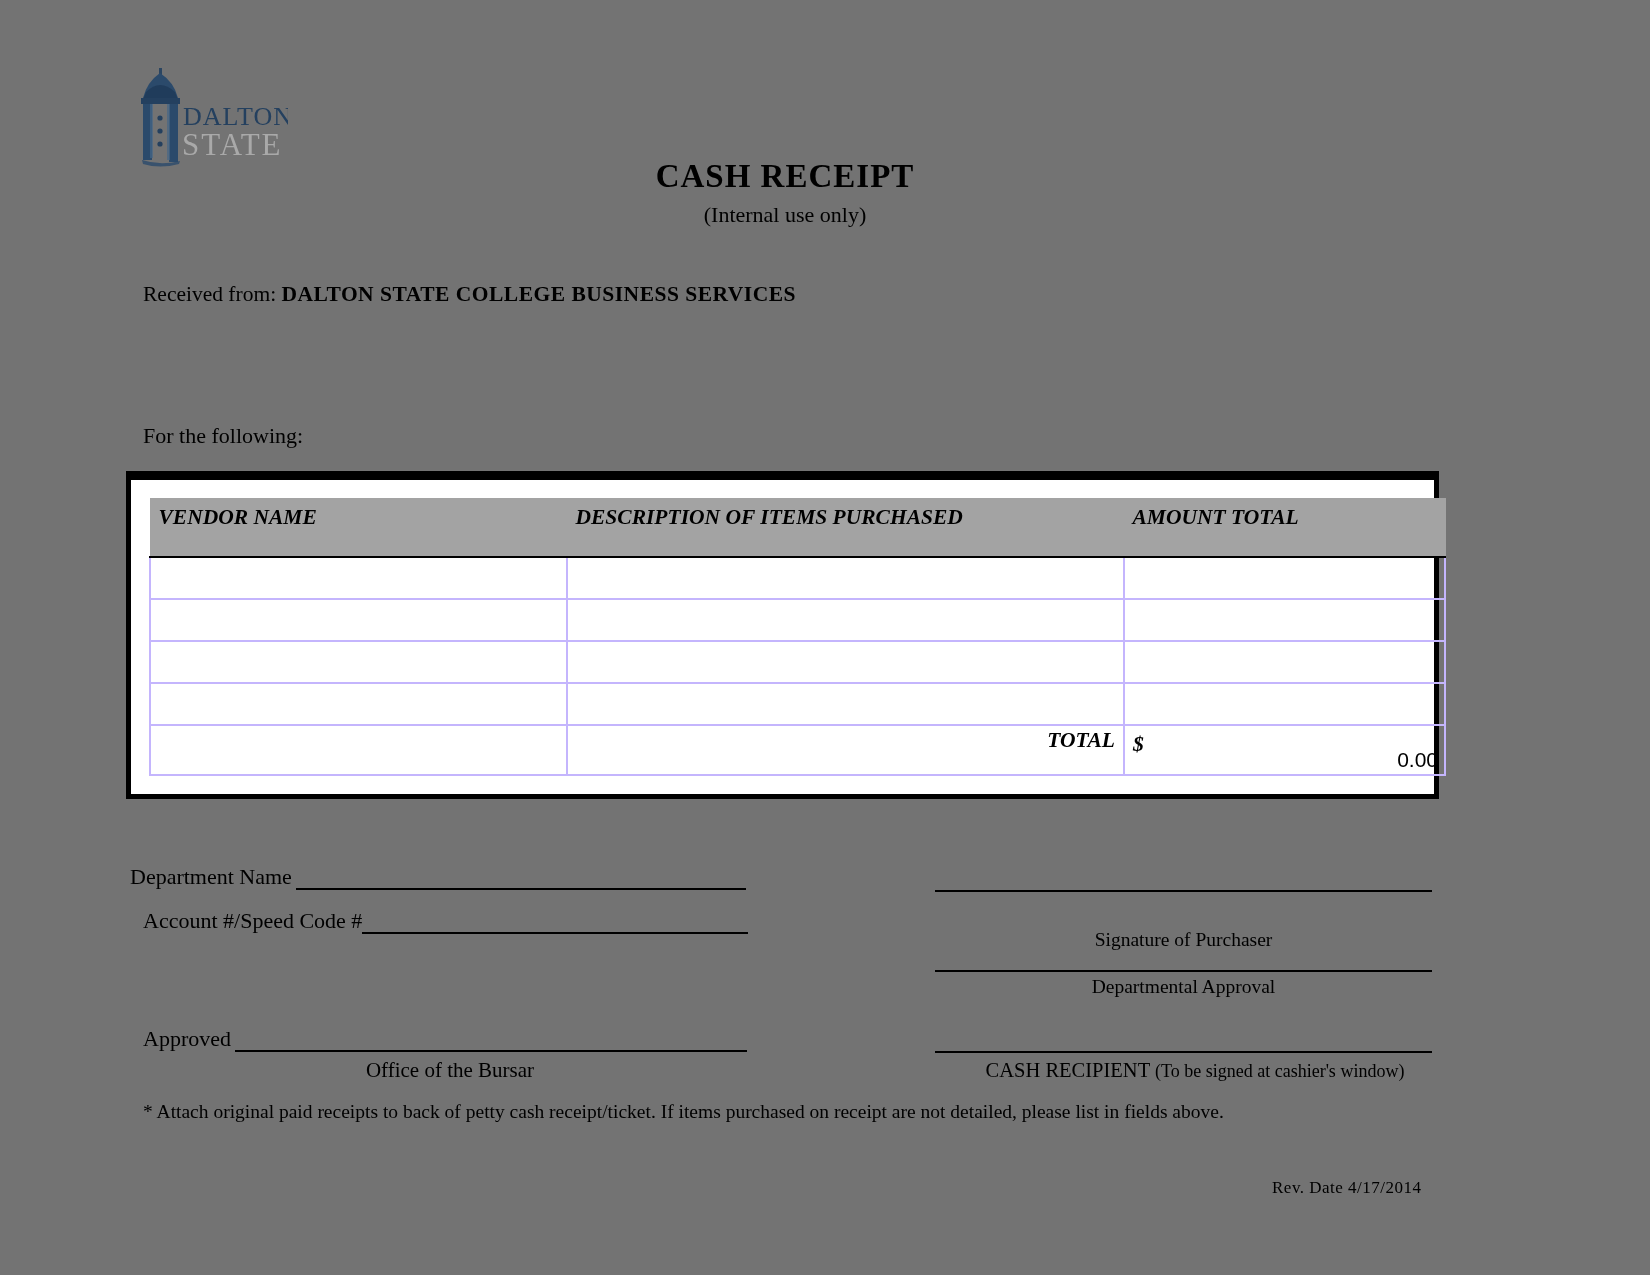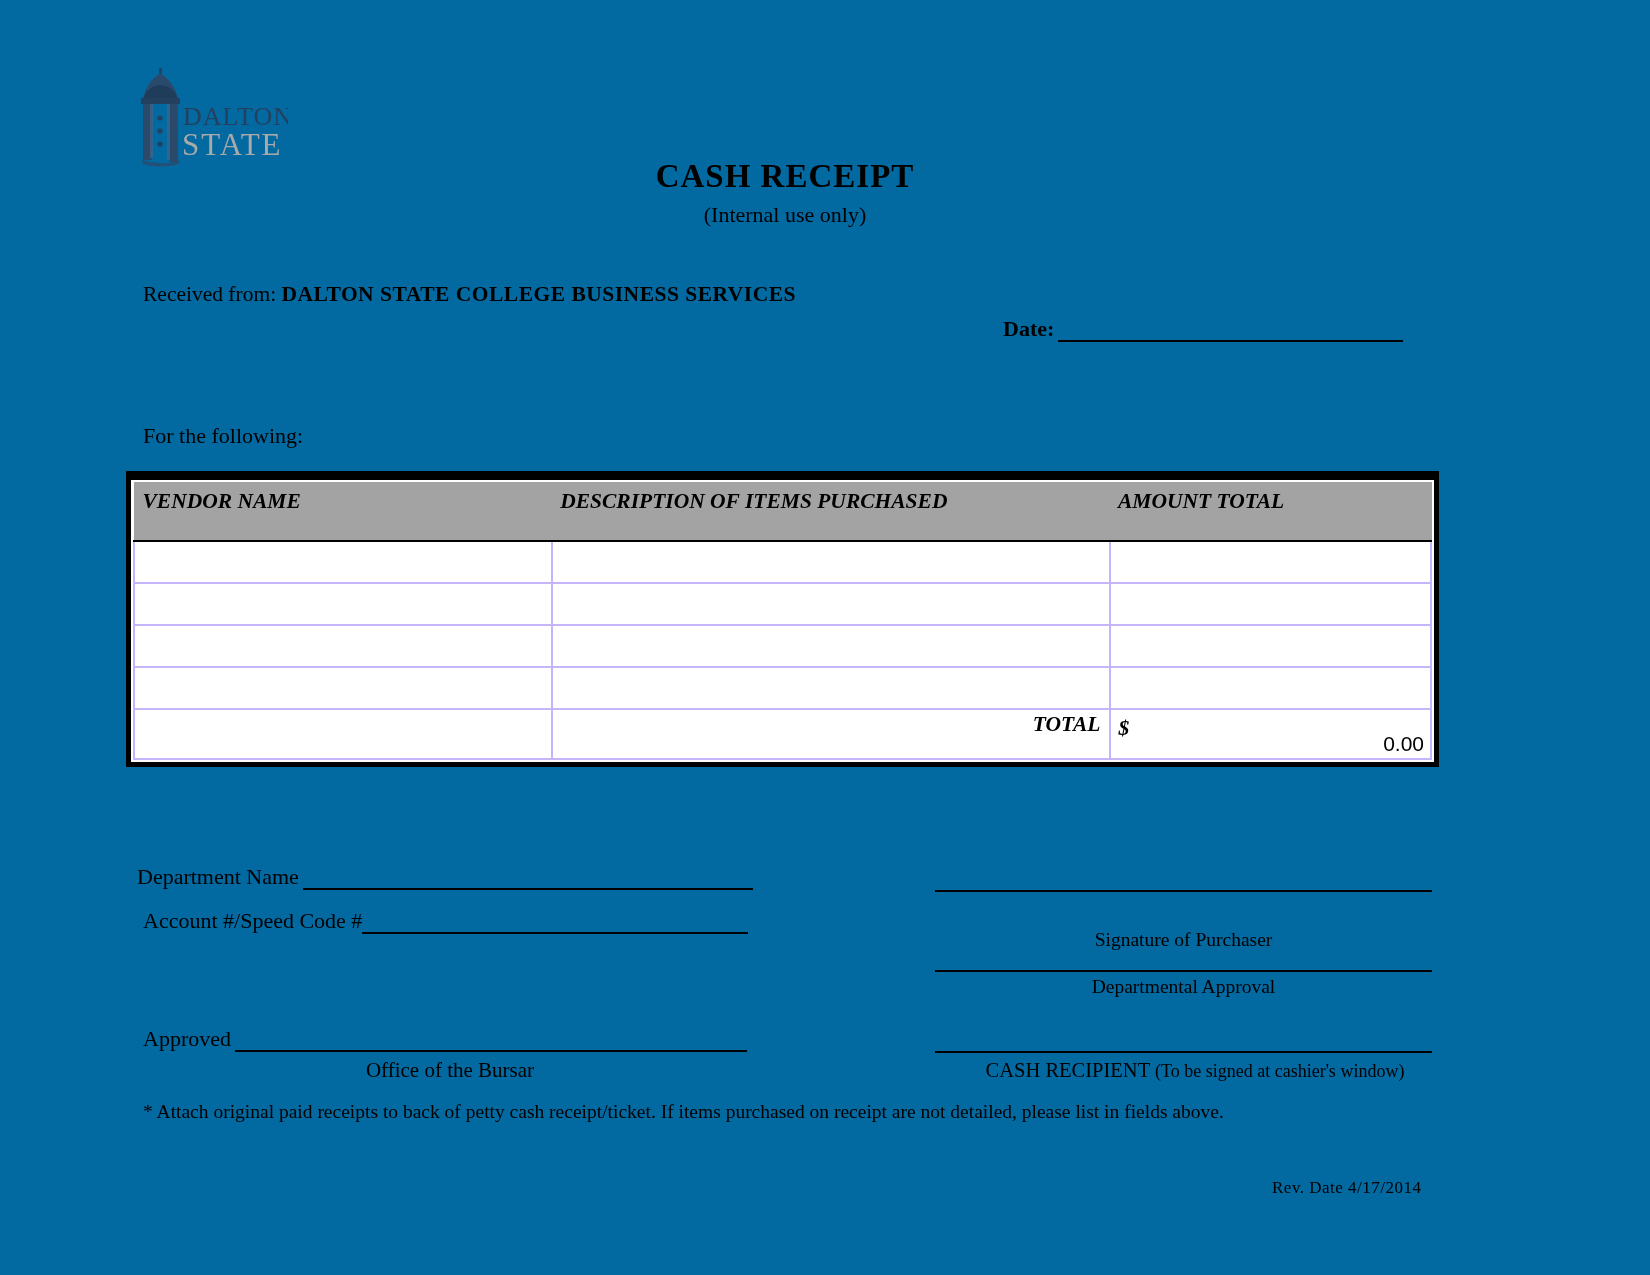--- a/index.html
+++ b/index.html
@@ -1,21 +1,21 @@
 <!DOCTYPE html>
 <html><head>
 <meta charset="utf-8">
 <style>
   * { box-sizing: border-box; }
   html,body { margin:0; padding:0; background:#ffffff; }
   .page {
     position: relative;
     width: 1650px;
     height: 1275px;
-    background: #0369a1;
+    background: #737373;
     font-family: "Liberation Serif", serif;
     color: #000000;
     overflow: hidden;
   }
   .abs { position: absolute; }
 
   
   .logo { left:138px; top:68px; width:150px; height:100px; }
 
   
@@ -39,21 +39,21 @@
 
   .date-row { left:1003px; top:316px; }
   .purpose-row { left:785px; top:368px; }
   .for-following { left:143px; top:423px; font-size:22px; }
 
   
   .tbl-frame {
     left:126px; top:471px; width:1313px;
     border:solid #000;
     border-width:9px 5px 5px 5px;
-    padding:2px;
+    padding:18px;
     background:#fff;
   }
   table.receipt {
     border-collapse:collapse;
     width:100%;
     table-layout:fixed;
   }
   table.receipt th {
     background:#a3a3a3;
     border:1px solid #a3a3a3;
@@ -86,21 +86,21 @@
     font-style:italic; font-weight:bold; font-size:21.5px;
   }
   .total-value {
     position:absolute; right:6px; bottom:2px;
     font-family:"Liberation Sans", sans-serif;
     font-size:21px;
     margin-top:39px;
   }
 
   
-  .dept-row { left:137px; top:864px; }
+  .dept-row { left:130px; top:864px; }
   .account-row { left:143px; top:908px; }
   .approved-row { left:143px; top:1026px; }
 
   .sig-line { border-bottom:2px solid #000; height:26px; }
   .sig1 { left:935px; top:866px; width:497px; }
   .sig2 { left:935px; top:946px; width:497px; }
   .sig3 { left:935px; top:1027px; width:497px; }
 
   .sig-caption { text-align:center; font-size:19.5px; }
   .cap1 { left:935px; top:896px; width:497px;margin-top:33px; }
@@ -148,24 +148,20 @@
   </div>
   <div class="abs subtitle-wrap">
     <span class="subtitle">(Internal use only)</span>
   </div>
 
   <div class="abs received">
     <span>Received from:</span>
     <b>DALTON STATE COLLEGE BUSINESS SERVICES</b>
   </div>
 
-  <div class="abs field-row date-row">
-    <span class="lbl-b">Date:</span>
-    <span class="uline" style="width:345px;"></span>
-  </div>
 
 
   <div class="abs for-following">For the following:</div>
 
   <div class="abs tbl-frame">
     <table class="receipt" style="border:1px solid #000;">
       <colgroup>
         <col style="width:417px;">
         <col style="width:557px;">
         <col style="width:321px;">

